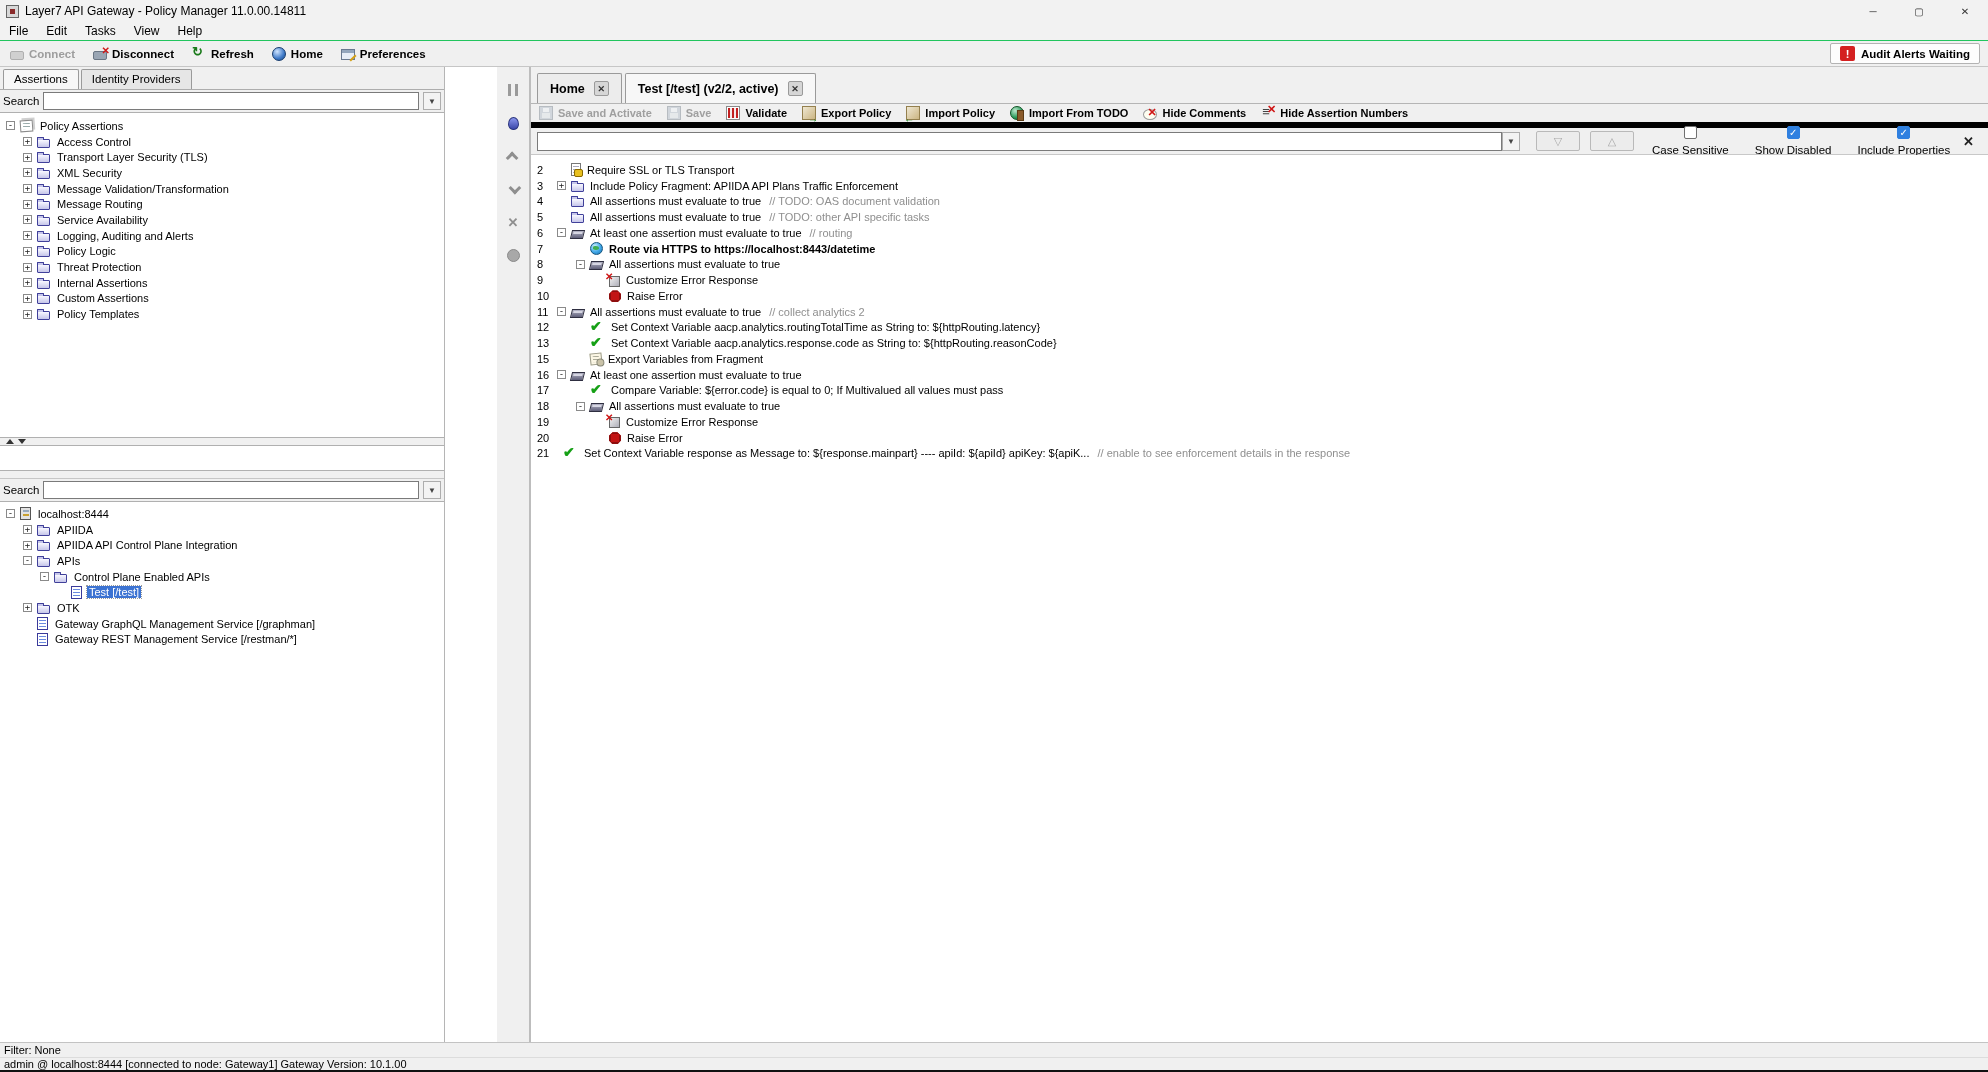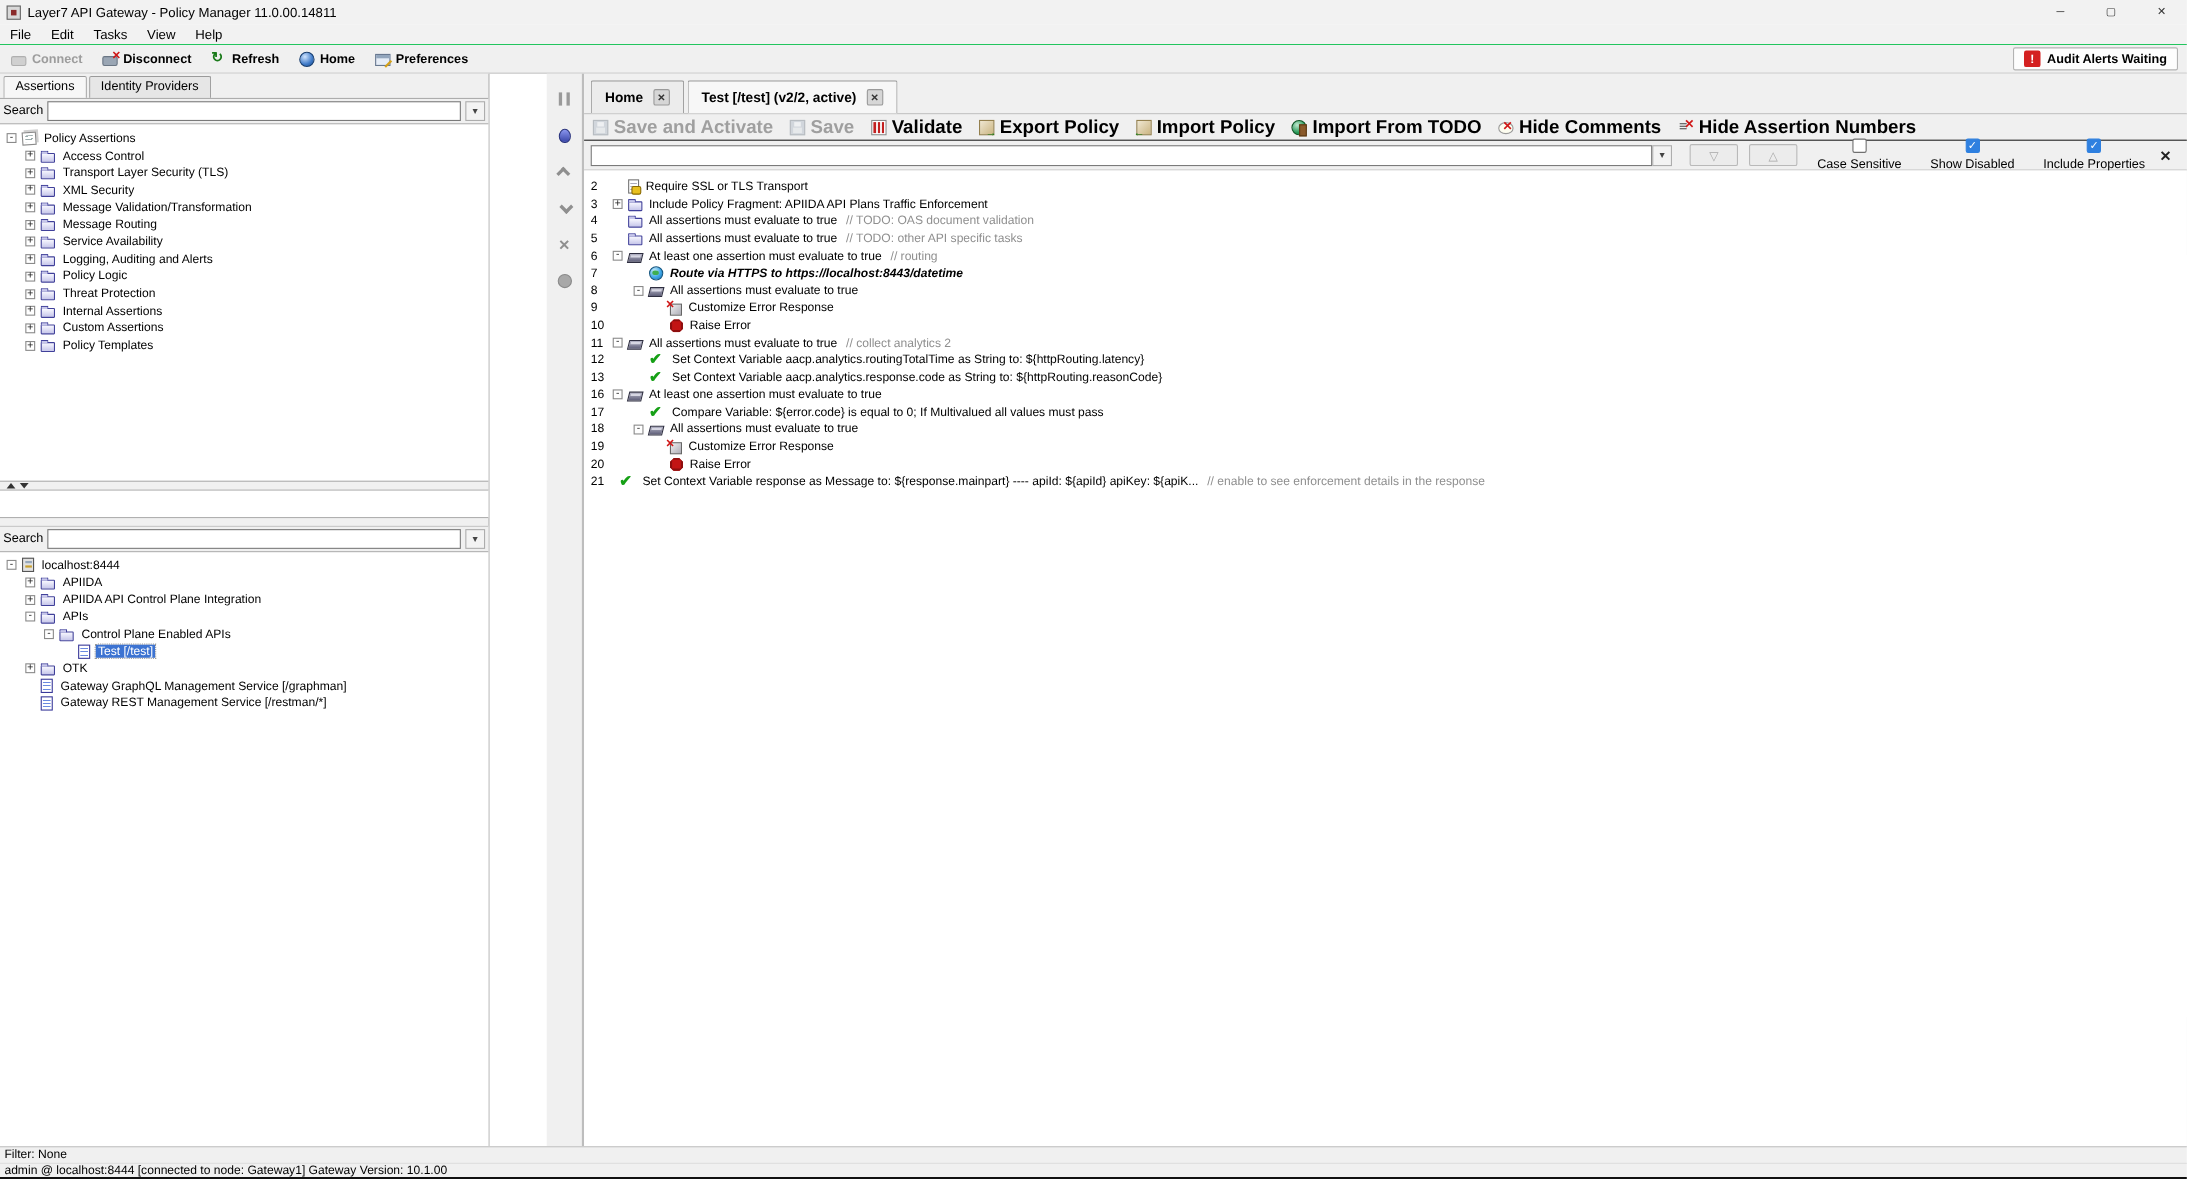--- a/index.html
+++ b/index.html
@@ -142,40 +142,40 @@
   
   .editor{position:absolute;left:531px;top:67px;width:1457px;height:975px;background:#f0f0f0;}
   .ed-tabs{position:absolute;left:0;top:0;width:100%;height:37px;border-bottom:1px solid #b5b5b5;
     display:flex;align-items:flex-end;padding-left:6px;}
   .ed-tab{display:flex;align-items:center;gap:9px;padding:0 12px;font-size:12.5px;font-weight:bold;
     border:1px solid #9a9a9a;border-bottom:none;background:#ececec;margin-right:3px;border-radius:2px 2px 0 0;height:30px;}
   .ed-tab.active{background:#f7f7f7;}
   .xbox{width:15px;height:15px;background:#d6d6d6;border:1px solid #9a9a9a;font-size:9px;display:flex;
     align-items:center;justify-content:center;color:#333;border-radius:2px;}
   .ed-toolbar{position:absolute;left:0;top:37px;width:100%;height:24px;display:flex;align-items:center;
-    padding-left:8px;gap:15px;font-size:17px;font-weight:bold;border-bottom:1px solid #000000;background:#f0f0f0;}
+    padding-left:8px;gap:15px;font-size:11px;font-weight:bold;border-bottom:6px solid #000000;background:#f0f0f0;}
   .ed-action{display:flex;align-items:center;gap:5px;}
   .ed-action.disabled{color:#9f9f9f;}
   .ed-search{position:absolute;left:0;top:61px;width:100%;height:27px;display:flex;align-items:center;
     background:#f0f0f0;padding-left:6px;border-bottom:1px solid #c8c8c8;font-size:11.5px;}
   .ed-search input[type=text]{width:965px;height:19px;border:1px solid #7a7a7a;background:#fff;padding:0 4px;
     font-family:"Liberation Sans",sans-serif;font-size:11px;}
   .fbtn{width:44px;height:20px;border:1px solid #b9b9b9;background:#ececec;display:flex;align-items:center;
     justify-content:center;color:#a8a8a8;font-size:11px;border-radius:2px;}
   .cbgroup{display:flex;align-items:center;gap:5px;flex-direction:column;}
   .cb{width:13px;height:13px;border:1px solid #707070;background:#fff;border-radius:2px;flex:none;position:relative;}
   .cb.checked{background:#2f80e0;border-color:#2f80e0;}
   .cb.checked::after{content:"✓";position:absolute;inset:0;color:#fff;font-size:10px;line-height:12px;text-align:center;}
   .ed-close{margin-left:auto;margin-right:14px;color:#222;font-weight:bold;font-size:13px;}
   .ed-policy{position:absolute;left:0;top:88px;width:100%;height:887px;background:#fff;overflow:hidden;}
   .policy-rows{padding-top:7px;position:relative;}
   .prow{height:15.75px;display:flex;align-items:center;font-size:11px;white-space:nowrap;}
   .pnum{flex:none;width:22px;padding-left:6px;}
   .plbl{padding:0 1px;}
-  .plbl.bold{font-weight:bold;font-style:italic;}
+  .plbl.bold{font-weight:bold;}
   .plbl.off{color:#8f8f8f;font-style:italic;}
   .pcomment{color:#8f8f8f;margin-left:7px;}
 
   
   .filter-bar{position:absolute;left:0;top:1042px;width:1988px;height:15px;background:#f0f0f0;
     border-top:1px solid #c3c3c3;font-size:11px;padding:1px 0 0 4px;}
   .status-bar{position:absolute;left:0;top:1057px;width:1988px;height:13px;background:#f0f0f0;
     border-top:1px solid #dcdcdc;font-size:11px;padding:0 0 0 4px;}
   .bottom-edge{position:absolute;left:0;top:1070px;width:1988px;height:2px;background:#101010;}
 </style>
@@ -559,20 +559,27 @@
         <span class="plbl">Set Context Variable aacp.analytics.routingTotalTime as String to: ${httpRouting.latency}</span>
         </div>
       <div class="prow">
         <span class="pnum">13</span>
         <span class="ind" style="width:23px"></span>
           <span class="tgl-sp"></span>
         <span class="icon i-check"></span>
         <span class="plbl">Set Context Variable aacp.analytics.response.code as String to: ${httpRouting.reasonCode}</span>
         </div>
       <div class="prow">
+        <span class="pnum">15</span>
+        <span class="ind" style="width:23px"></span>
+          <span class="tgl-sp"></span>
+        <span class="icon i-note"></span>
+        <span class="plbl">Export Variables from Fragment</span>
+        </div>
+      <div class="prow">
         <span class="pnum">16</span>
         <span class="ind" style="width:4px"></span>
           <span class="tgl">-</span>
         <span class="icon i-composite"></span>
         <span class="plbl">At least one assertion must evaluate to true</span>
         </div>
       <div class="prow">
         <span class="pnum">17</span>
         <span class="ind" style="width:23px"></span>
           <span class="tgl-sp"></span>

